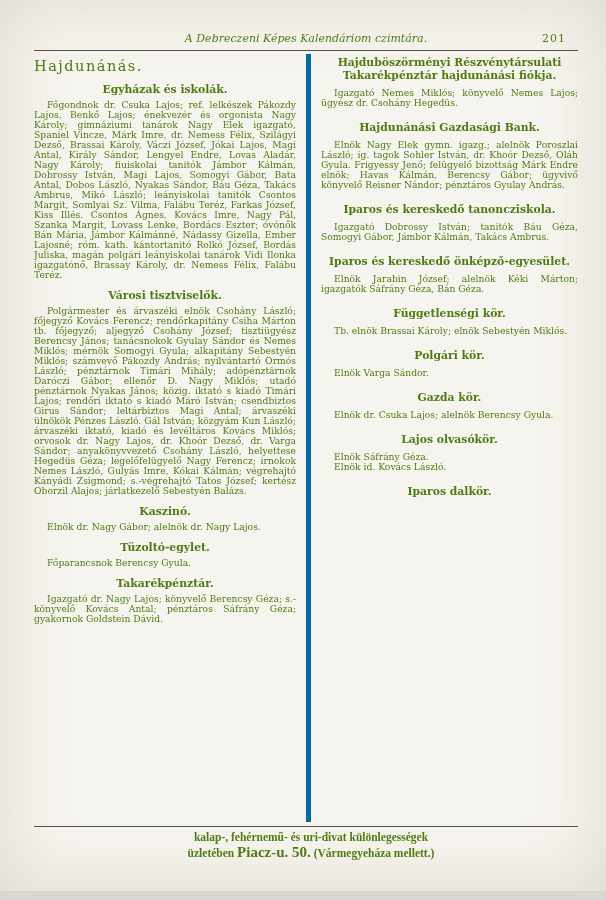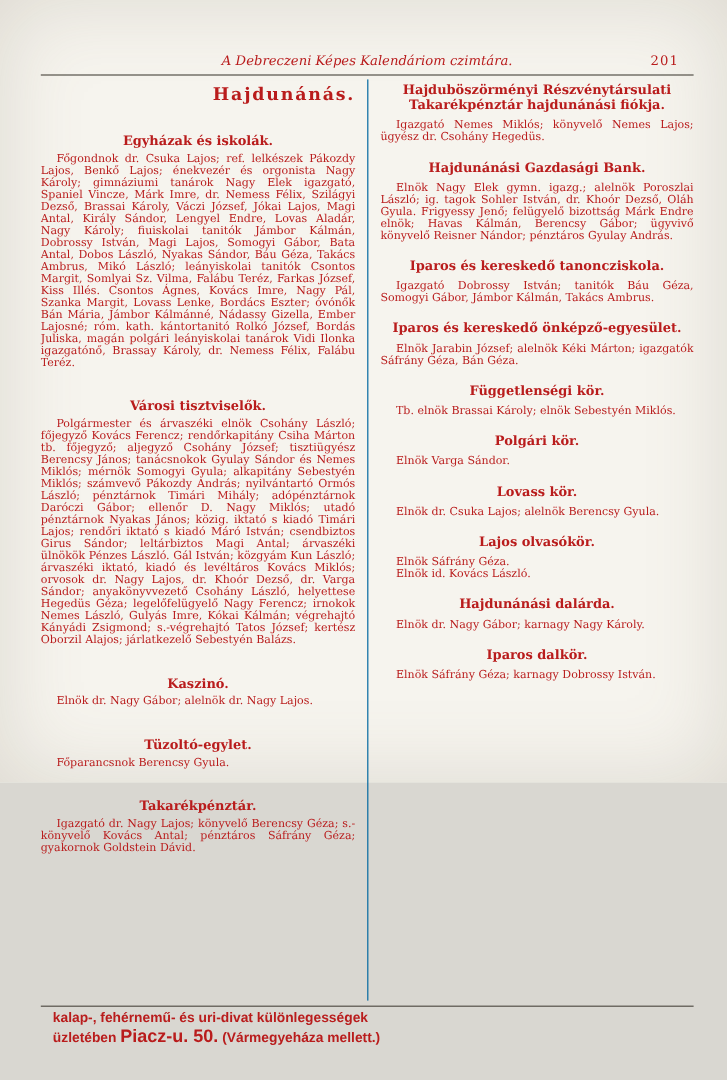--- a/index.html
+++ b/index.html
@@ -2,46 +2,46 @@
 <html lang="hu"><head>
 <meta charset="utf-8">
 <style>
   html, body { margin: 0; padding: 0; }
   body {
     width: 606px; height: 900px;
     background: #d9d7d1;
     font-family: "DejaVu Serif", "Liberation Serif", serif;
   }
   .page {
-    width: 606px; height: 652px;
+    width: 606px; height: 891px;
     box-sizing: border-box;
     background: #f6f4ee;
-    color: #b91c1c;
-    padding: 44px 28px 0 34px;
+    color: #4d7c0f;
+    padding: 32px 28px 0 34px;
     position: relative;
     box-shadow: inset 0 0 70px rgba(120,110,90,0.20);
   }
   .header { position: relative; text-align: center; font-style: italic; font-size: 11px; line-height: 13px; }
   .page-number { position: absolute; right: 12px; top: 0; font-style: normal; font-size: 11px; letter-spacing: 1px; }
   .header-rule { border: 0; border-top: 1px solid #55524a; margin: 5px 0 0; }
   .columns { display: flex; height: 768px; overflow: hidden; margin-top: 3px; }
   .col { width: 50%; box-sizing: border-box; }
   .col-left { padding-right: 10px; }
-  .col-right { padding-left: 10px; border-left: 1px solid #0369a1; }
-  .column-title { font-size: 14.5px; font-weight: bold; text-align: right; letter-spacing: 1.5px; margin: 4px 0; }
-  .section-heading { font-size: 10.8px; font-weight: bold; text-align: center; line-height: 13px; margin: 24px 4px 4px; }
+  .col-right { padding-left: 10px; border-left: 5px solid #0369a1; }
+  .column-title { font-size: 14.5px; font-weight: normal; text-align: left; letter-spacing: 1.5px; margin: 4px 0; }
+  .section-heading { font-size: 10.8px; font-weight: bold; text-align: center; line-height: 13px; margin: 9px 4px 4px; }
   .col-right .section-heading { margin: 13px 2px 6px; }
   .col-right .section:first-child .section-heading { margin-top: 2px; }
   .section-body { font-size: 9.2px; line-height: 10px; text-align: justify; text-indent: 13px; margin: 0; }
   .ad-rule { border: 0; border-top: 1px solid #55524a; margin: 4px 0 0; }
   .ad { padding-top: 4px; }
   .ad-top { display: flex; align-items: center; }
   .ad-brand { font-size: 33px; letter-spacing: 1px; white-space: nowrap; line-height: 34px; }
-  .ad-right { flex: 1; margin-left: 10px; text-align: left;
-    font-family: Liberation Sans, sans-serif; font-weight: bold; }
+  .ad-right { flex: 1; margin-left: 10px; text-align: center;
+    font-family: Liberation Serif, serif; font-weight: bold; }
   .ad-line1 { font-size: 11.5px; line-height: 13px; }
   .ad-line2 { font-size: 11.5px; line-height: 16px; }
   .ad-address { font-size: 15px; }
 </style>
 </head>
 <body>
 
 <div class="page">
 
   <div class="header">
@@ -96,37 +96,32 @@
       </div>
       <div class="section">
         <div class="section-heading">Függetlenségi kör.</div>
         <p class="section-body">Tb. elnök Brassai Károly; elnök Sebestyén Miklós.</p>
       </div>
       <div class="section">
         <div class="section-heading">Polgári kör.</div>
         <p class="section-body">Elnök Varga Sándor.</p>
       </div>
       <div class="section">
-        <div class="section-heading">Lovass kör.</div>
+        <div class="section-heading">Gazda kör.</div>
         <p class="section-body">Elnök dr. Csuka Lajos; alelnök Berencsy Gyula.</p>
       </div>
       <div class="section">
         <div class="section-heading">Lajos olvasókör.</div>
         <p class="section-body">Elnök Sáfrány Géza.</p>
       </div>
       <div class="section">
         <p class="section-body">Elnök id. Kovács László.</p>
       </div>
       <div class="section">
-        <div class="section-heading">Hajdunánási dalárda.</div>
-        <p class="section-body">Elnök dr. Nagy Gábor; karnagy Nagy Károly.</p>
-      </div>
-      <div class="section">
         <div class="section-heading">Iparos dalkör.</div>
-        <p class="section-body">Elnök Sáfrány Géza; karnagy Dobrossy István.</p>
       </div>
     </div>
 
   </div>
 
   <hr class="ad-rule">
 
   <div class="ad">
     <div class="ad-top">
       <div class="ad-right">

